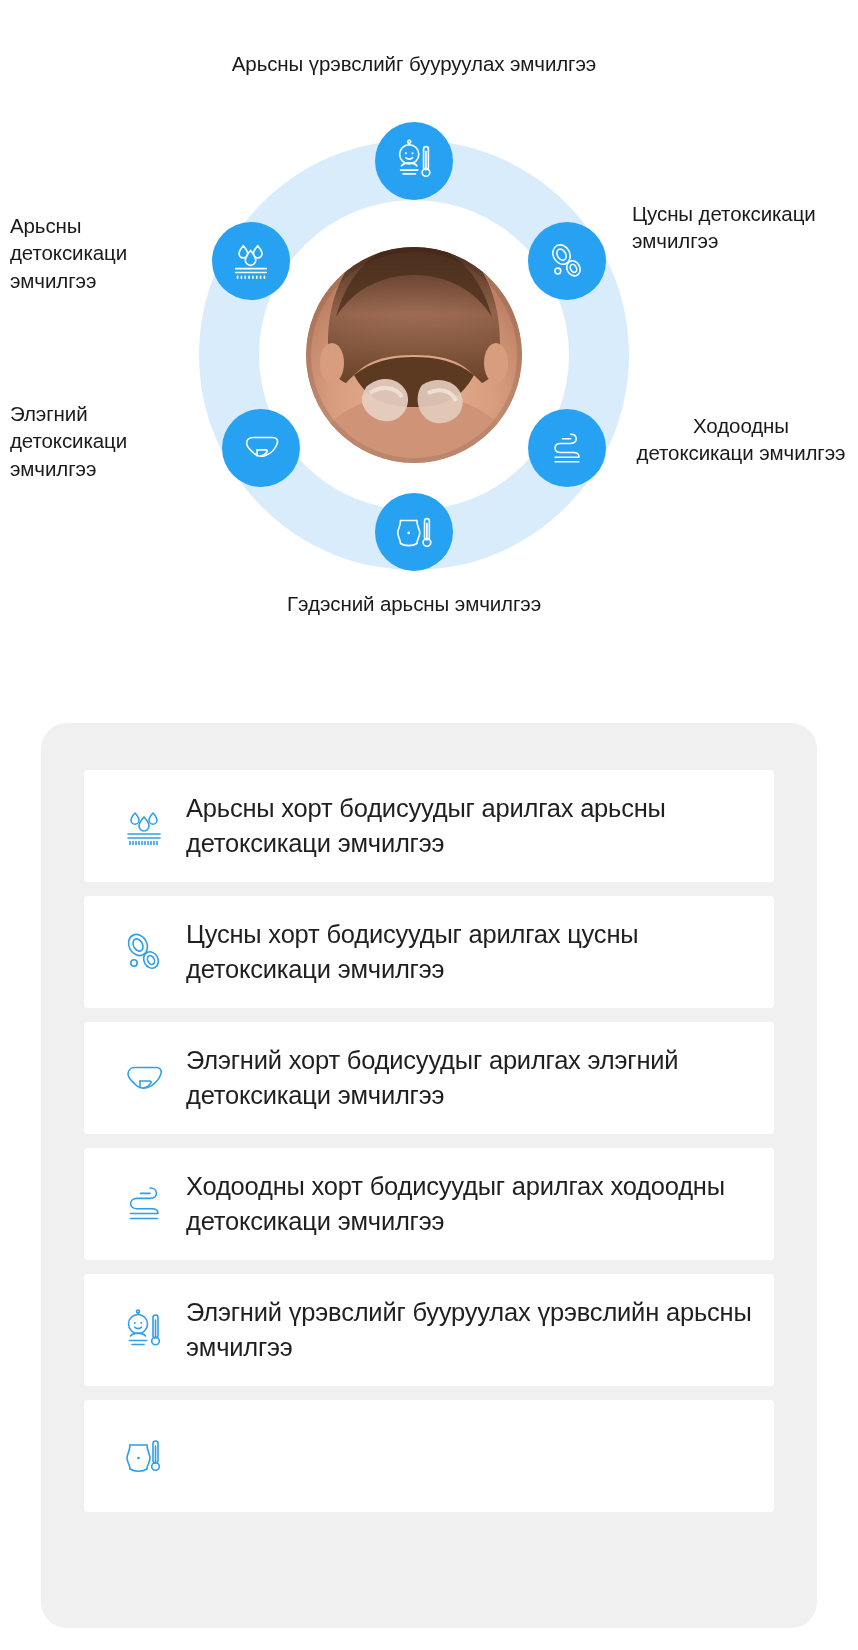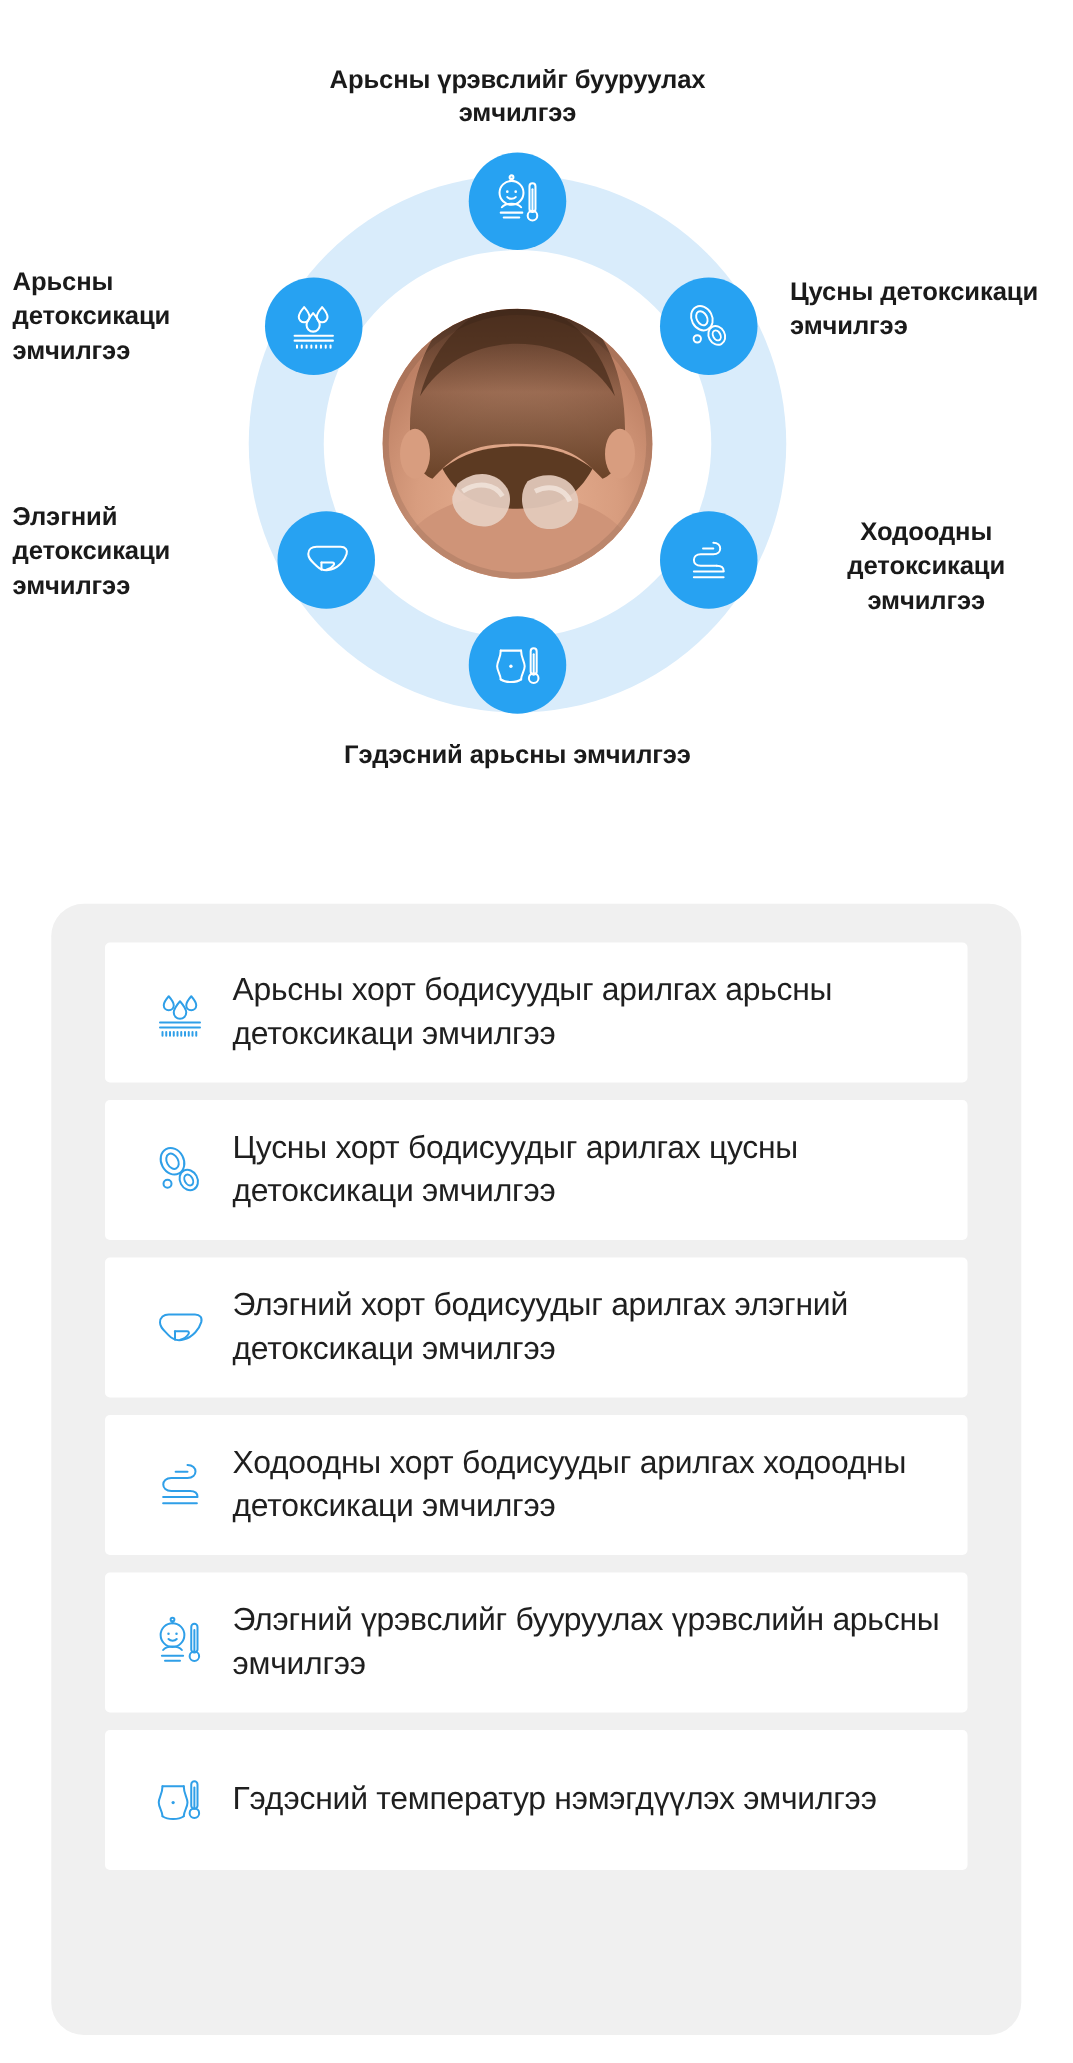--- a/index.html
+++ b/index.html
@@ -74,43 +74,43 @@
   .badge-tr     { left: 528px; top: 222px; }
   .badge-br     { left: 528px; top: 409px; }
   .badge-bottom { left: 375px; top: 493px; }
   .badge-bl     { left: 222px; top: 409px; }
   .badge-tl     { left: 212px; top: 222px; }
 
   
   .dlabel {
     position: absolute;
     font-size: 20.5px;
-    font-weight: 700;
+    font-weight: 400;
     color: #1a1a1a;
     line-height: 1.34;
     letter-spacing: -0.1px;
   }
   .dlabel-top    { left: 229px; top: 50px;  width: 370px; text-align: center; }
   .dlabel-bottom { left: 229px; top: 590px; width: 370px; text-align: center; }
   .dlabel-tl     { left:  10px; top: 212px; width: 188px; text-align: left; }
   .dlabel-bl     { left:  10px; top: 400px; width: 188px; }
-  .dlabel-tr     { left: 632px; top: 220px; width: 218px; text-align: left; }
+  .dlabel-tr     { left: 632px; top: 200px; width: 218px; text-align: left; }
   .dlabel-br     { left: 632px; top: 412px; width: 218px; text-align: center; }
 
   
   .list-card {
     position: absolute;
     left: 41px;
     top: 723px;
     width: 776px;
     height: 905px;
     background: #f0f0f0;
     border-radius: 26px;
     box-sizing: border-box;
-    padding: 31px 43px;
+    padding: 47px 43px;
   }
   .list-rows {
     display: flex;
     flex-direction: column;
     gap: 14px;
   }
   .list-row {
     background: #ffffff;
     border-radius: 4px;
     min-height: 112px;
@@ -340,17 +340,16 @@
           <path d="M10 13c0 6-3 9-3 13s3 7 3 11"></path>
           <path d="M27 13c0 6 3 9 3 13s-3 7-3 11"></path>
           <path d="M10 13h17"></path>
           <path d="M10 37c4.2 3 12.8 3 17 0"></path>
           <circle cx="18.5" cy="26" r="1.3" fill="#2f9fe8" stroke="none"></circle>
           <rect x="33" y="9" width="5" height="22" rx="2.5"></rect>
           <circle cx="35.5" cy="34.5" r="3.8"></circle>
           <path d="M35.5 14v16.5"></path>
         </svg>
       </div>
-      <div class="row-text">Гэдэсний температур нэмэгдүүлэх эмчилгээ</div>
     </div>
 
   </div>
 </div>
 
 </body></html>

